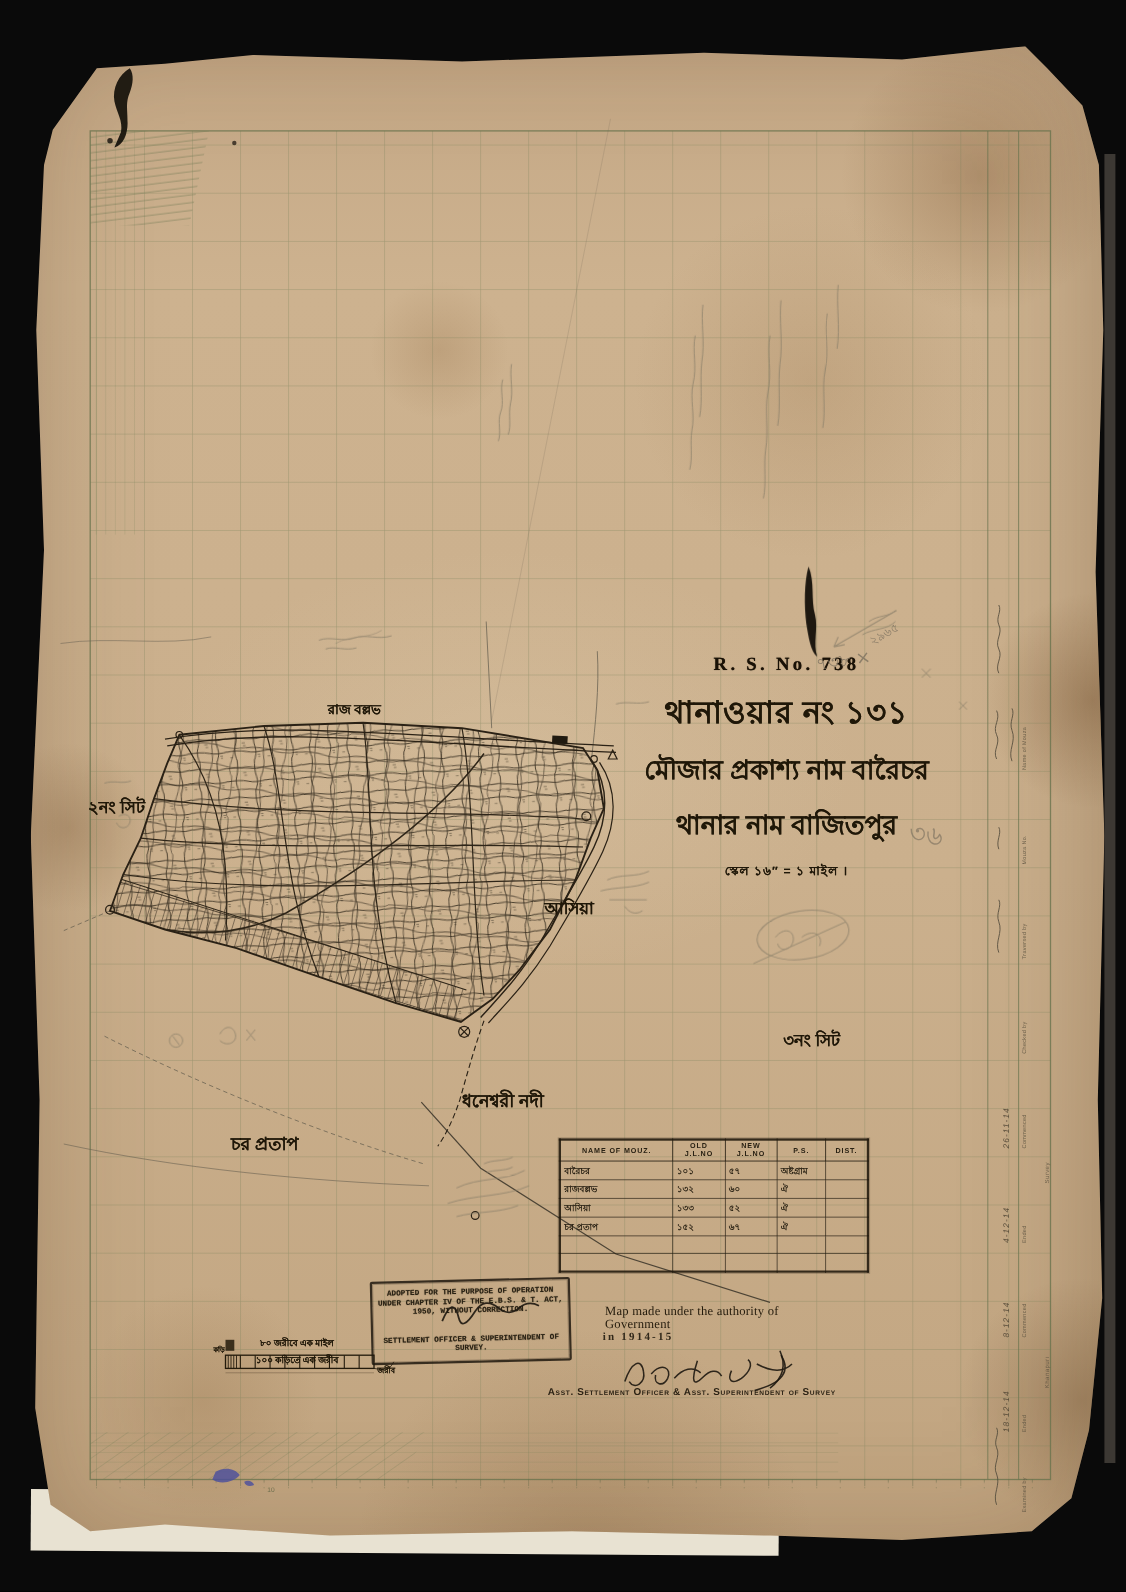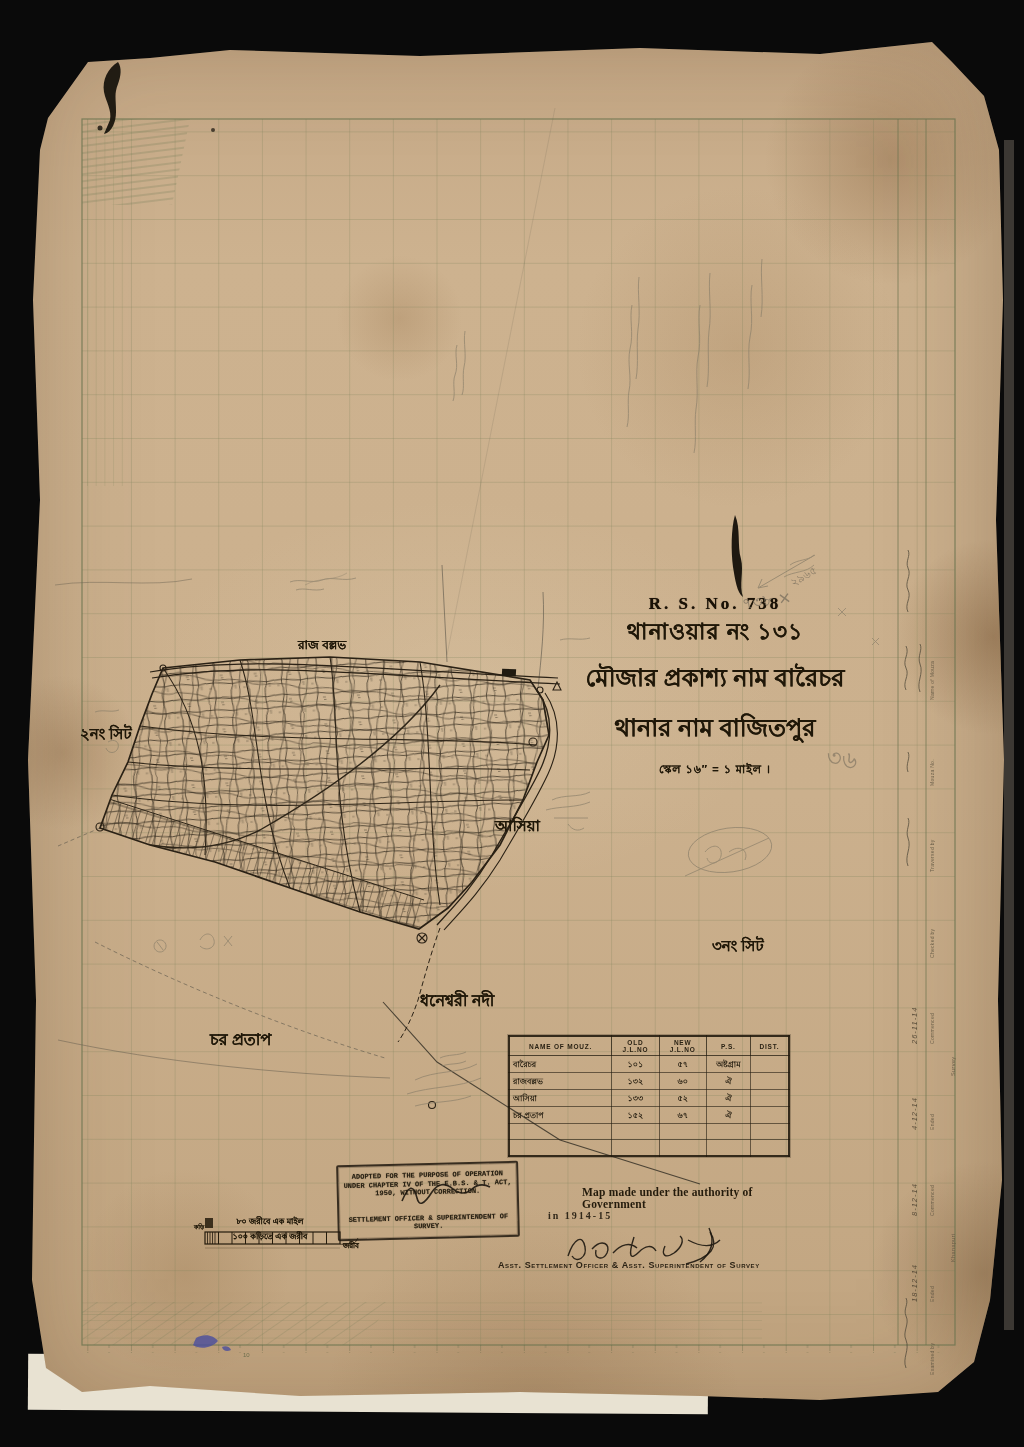--- a/index.html
+++ b/index.html
@@ -26,53 +26,53 @@
       820px 1400px, 700px 1396px, 520px 1392px, 300px 1396px, 150px 1386px, 82px 1392px,
       46px 1368px, 32px 1280px, 36px 1000px, 28px 760px, 40px 500px, 33px 300px, 40px 150px);
     box-shadow: inset 0 0 140px rgba(80,52,25,.45);}
   svg{position:absolute;left:0;top:0;}
   .txt{position:absolute;white-space:nowrap;color:#241b0c;}
   .bn{font-family:"Liberation Sans",sans-serif;font-weight:bold;color:#1f1708;
       text-shadow:0 0 .6px rgba(31,23,8,.8);}
   .title-wrap{position:absolute;left:545px;top:594px;width:340px;text-align:center;}
   .rs{font-family:"Liberation Serif",serif;font-weight:bold;font-size:17px;letter-spacing:3px;
       color:#191106;text-shadow:0 0 .7px rgba(25,17,6,.9);}
-  .t1{font-size:22px;letter-spacing:1px;}
+  .t1{font-size:28px;margin-top:12px;letter-spacing:1px;}
   .t2{font-size:24px;margin-top:8px;}
   .t3{font-size:24px;margin-top:10px;}
   .t4{font-size:27px;margin-top:10px;}
   .t5{font-size:11px;margin-top:12px;letter-spacing:1px;}
   .maplabel{font-size:15px;}
   .pencil{font-family:"DejaVu Sans",sans-serif;color:#7d7260;opacity:.8;}
   .vtext{transform-origin:0 0;transform:rotate(-90deg);}
   .mlabel{font-size:5px;color:#5f5542;opacity:.85;letter-spacing:.3px;}
   .mentry{font-size:7.5px;color:#4a4030;font-style:italic;opacity:.85;letter-spacing:1px;}
   .mgroup{font-size:5.5px;color:#5f5542;opacity:.85;letter-spacing:.4px;}
   #stamp{position:absolute;left:337px;top:1163px;width:182px;height:76px;
      border:2.5px solid rgba(30,24,14,.85);border-radius:2px;transform:rotate(-1.4deg);
      box-shadow:inset 0 0 0 1px rgba(30,24,14,.25);
      font-family:"Liberation Mono",monospace;font-weight:bold;font-size:7px;line-height:8.5px;
      color:#2a2214;text-align:center;padding-top:6px;box-sizing:border-box;
      text-shadow:0 0 1px rgba(42,34,20,.55);}
   #stamp .gap{height:17px;}
   #authority{position:absolute;left:470px;top:1186px;width:300px;}
-  .auth1{font-family:"Liberation Serif",serif;font-weight:bold;font-size:11.5px;color:#241b0c;
-         letter-spacing:.2px;position:absolute;left:112px;top:0;}
+  .auth1{font-family:"Liberation Serif",serif;font-weight:normal;font-size:11.5px;color:#241b0c;
+         letter-spacing:.2px;position:absolute;left:80px;top:0;}
   .auth2{font-family:"Liberation Serif",serif;font-weight:bold;font-size:10px;color:#31281a;
          position:absolute;left:78px;top:24px;letter-spacing:2px;}
   .auth3{font-variant:small-caps;font-size:9px;letter-spacing:.6px;color:#2c2315;
          position:absolute;left:28px;top:74px;font-weight:bold;}
   table.mz{position:absolute;left:508px;top:1035px;width:282px;border-collapse:collapse;
      border:2.5px solid rgba(35,28,16,.9);font-size:7px;color:#2a2214;
      box-shadow:0 0 0 1px rgba(35,28,16,.25);}
   table.mz th{font-family:"Liberation Sans",sans-serif;font-weight:bold;font-size:6.5px;
      letter-spacing:.8px;border:1px solid rgba(35,28,16,.75);padding:2px 2px;color:#2a2214;}
   table.mz td{border:1px solid rgba(35,28,16,.6);padding:1.5px 3px;height:12px;}
   table.mz td.bncell{font-weight:bold;font-size:8px;}
-  table.mz td.num{text-align:center;font-size:8px;font-weight:bold;}
+  table.mz td.num{text-align:left;font-size:8px;font-weight:bold;}
   .scale-caption{position:absolute;text-align:center;font-size:8px;width:140px;left:200px;}
 </style>
 </head>
 <body>
 
 <div id="stage">
   <div id="under-sheet"></div>
   <div id="right-sliver"></div>
 
   <div id="paper">

